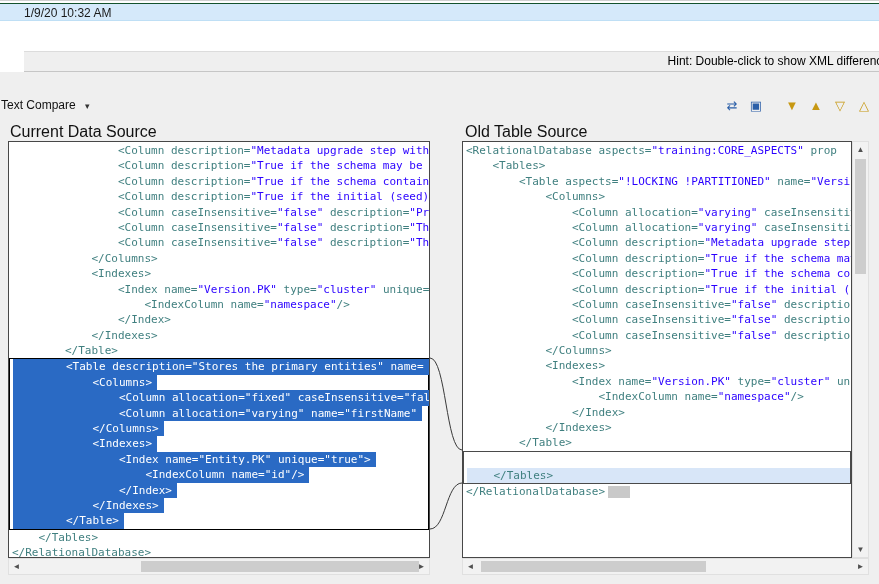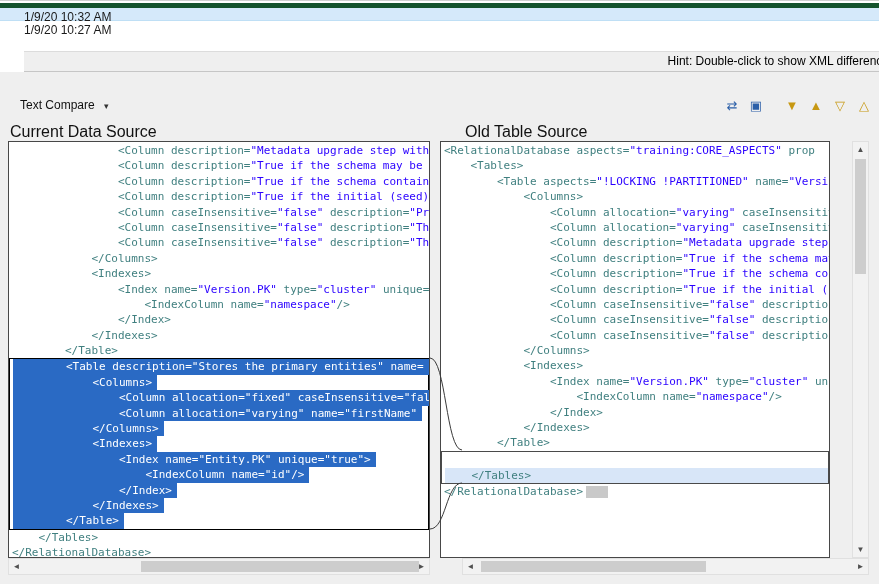--- a/index.html
+++ b/index.html
@@ -3,47 +3,47 @@
 <meta charset="utf-8">
 <style>
   html,body{margin:0;padding:0}
   body{
     position:relative;width:879px;height:584px;overflow:hidden;
     background:#EFEFEF;font-family:"Liberation Sans",sans-serif;
   }
   
   .top{position:absolute;left:0;top:0;width:879px;height:71px;background:#FFFFFF;border-top:1px solid #D0D0D0}
   .hrow{position:absolute;left:0;width:879px;height:18px;line-height:18px;font-size:12px;color:#1A1A1A;padding-left:24px;box-sizing:border-box}
-  .hrow.sel{background:#D5E9FA;border-top:5px solid #14532d;border-bottom:1px solid #BFDFF5}
+  .hrow.sel{background:#D5E9FA;border-top:1px solid #14532d;border-bottom:1px solid #BFDFF5}
   .hrow.r1{top:2px}
   .hrow.r2{top:20px}
   .hintband{
     position:absolute;left:0;top:50px;width:879px;height:21px;box-sizing:border-box;
     background:#EFEFEF;border-top:1px solid #DCDCDC;border-bottom:1px solid #C6C6C6;
     font-size:12px;color:#000;text-align:right;padding-right:8px;line-height:19px;margin-left:24px;
   }
   
-  .tclabel{position:absolute;left:20px;top:98px;font-size:12px;color:#111;cursor:default}
+  .tclabel{position:absolute;left:1px;top:98px;font-size:12px;color:#111;cursor:default}
   .tclabel .caret{font-size:9px;color:#333;margin-left:6px}
   .icons{position:absolute;right:4px;top:94px;display:flex;align-items:center}
   .icon{width:22px;height:22px;display:flex;align-items:center;justify-content:center;font-size:13px;margin-left:2px}
   .icon.grp{margin-left:14px}
   
   .phead{position:absolute;top:123px;font-size:16px;color:#111}
   .ph-left{left:10px}
   .ph-right{left:465px}
   
   .pane{
     position:absolute;top:141px;height:417px;background:#FFFFFF;border:1px solid #474747;
     overflow:hidden;box-sizing:border-box;
     font-family:"DejaVu Sans Mono",monospace;font-size:11px;line-height:15.4px;
     white-space:pre;color:#3F7F7F;padding:1px 0 0 3px;
   }
   .pane.pleft{left:8px;width:422px}
-  .pane.pright{left:440px;width:390px}
+  .pane.pright{left:462px;width:390px}
   .cl{height:15.4px}
   .lt{display:inline-block;height:15.4px}
   .str{color:#2A00FF}
   .hlbox{border:1px solid #000;margin-left:-3px;padding-left:3px}
   .hl .lt{background:#2A6AC4;color:#FFFFFF;padding-right:5px}
   .hl .lt .str{color:#FFFFFF}
   .insbox{border:1px solid #4A4A4A;margin-left:-3px;padding-left:3px}
   .gap{height:16px}
   .bar{background:#D8E6F8}
   .tailbox{display:inline-block;width:22px;height:12px;background:#C9C9C9;vertical-align:middle;margin-left:3px}
@@ -57,23 +57,20 @@
   .sb-btn{position:absolute;width:15px;height:15px;color:#505050;font-size:8px;line-height:15px;text-align:center;user-select:none}
   .thumb-h{position:absolute;top:2px;height:11px;background:#CDCDCD}
   .thumb-v{position:absolute;left:2px;width:11px;background:#CDCDCD}
 </style>
 </head>
 <body>
 
 <div class="top">
   <div class="hrow sel r1">
     <span>1/9/20 10:32 AM</span>
-  </div>
-  <div class="hrow r2">
-    <span>1/9/20 10:27 AM</span>
   </div>
   <div class="hintband">Hint: Double-click to show XML differences</div>
 </div>
 
 <span class="tclabel">
   <span>Text Compare</span>
   <span class="caret">▾</span>
 </span>
 <span class="icons">
     <span class="icon" style="color: rgb(43, 95, 168);">⇄</span>

